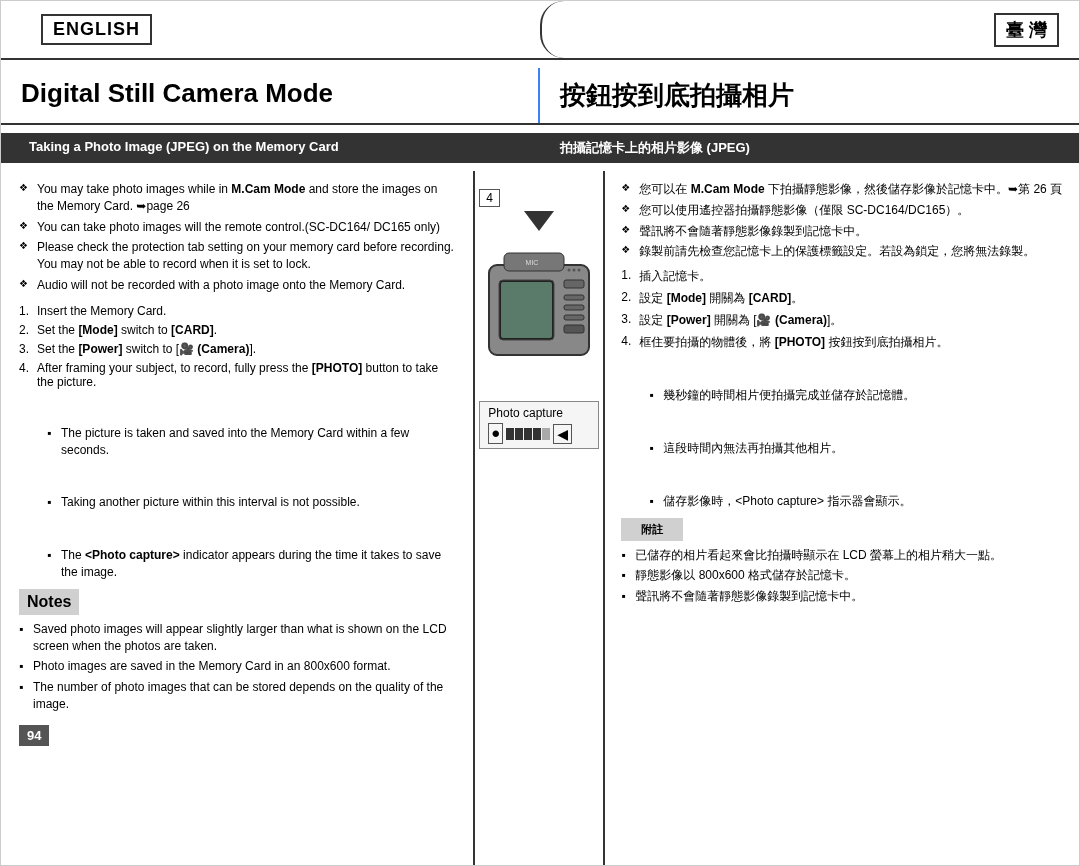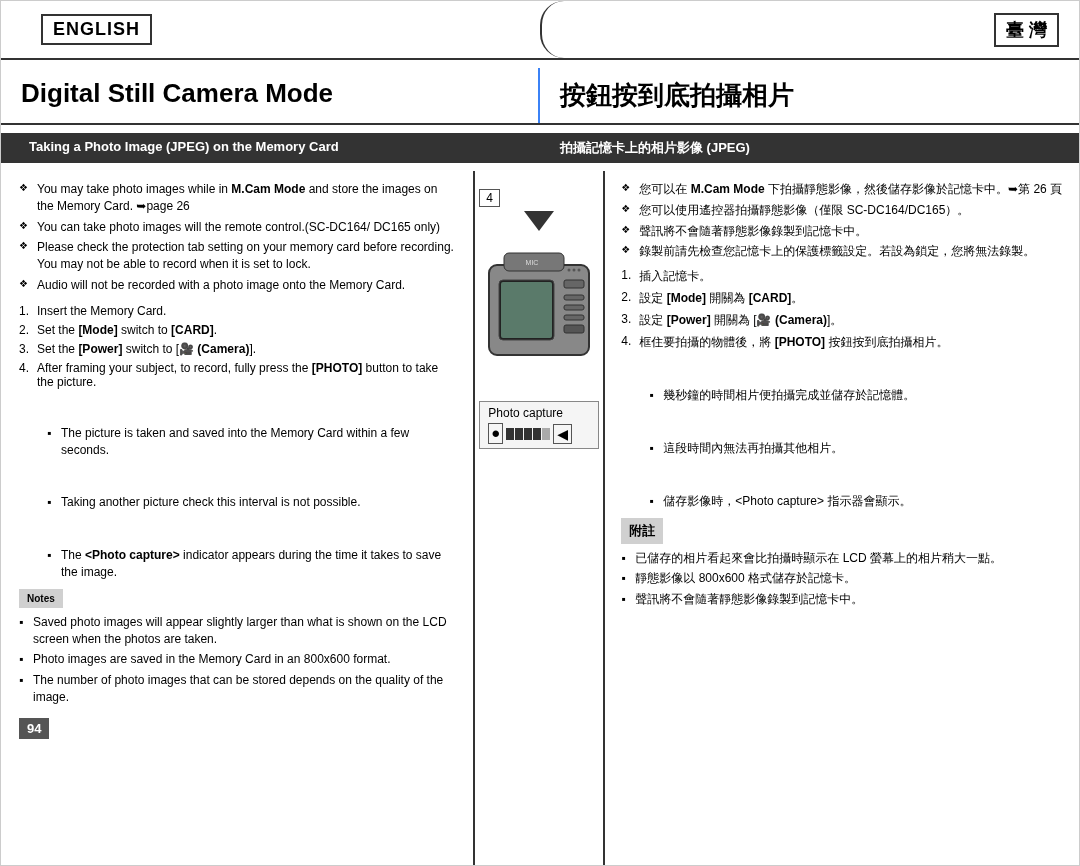--- a/index.html
+++ b/index.html
@@ -131,21 +131,21 @@
     .sub-bullet-list li::before {
       content: "▪";
       position: absolute;
       left: 0;
     }
     .notes-box {
       background: #d0d0d0;
       padding: 4px 8px;
       margin-bottom: 6px;
       font-weight: bold;
-      font-size: 10px;
+      font-size: 16px;
       display: inline-block;
     }
     .notes-content {
       list-style: none;
       margin-bottom: 8px;
     }
     .notes-content li {
       padding-left: 14px;
       position: relative;
       margin-bottom: 4px;
@@ -178,24 +178,24 @@
       line-height: 1.4;
     }
     .right-bullet li::before {
       content: "❖";
       position: absolute;
       left: 0;
       font-size: 10px;
     }
     .fuchuu-box {
       background: #d0d0d0;
-      padding: 4px 8px;
+      padding: 4px 20px;
       margin-bottom: 6px;
       font-weight: bold;
-      font-size: 13px;
+      font-size: 11px;
       display: inline-block;
     }
     .right-sub-list {
       list-style: none;
       margin-bottom: 6px;
     }
     .right-sub-list li {
       padding-left: 14px;
       position: relative;
       margin-bottom: 4px;
@@ -274,21 +274,21 @@
       </ul>
 
       <ol style="list-style:none; margin-bottom:8px;">
         <li style="font-size:12px; margin-bottom:5px; padding-left:18px; position:relative;"><span style="position:absolute;left:0;">1.</span> Insert the Memory Card.</li>
         <li style="font-size:12px; margin-bottom:5px; padding-left:18px; position:relative;"><span style="position:absolute;left:0;">2.</span> Set the <b>[Mode]</b> switch to <b>[CARD]</b>.</li>
         <li style="font-size:12px; margin-bottom:5px; padding-left:18px; position:relative;"><span style="position:absolute;left:0;">3.</span> Set the <b>[Power]</b> switch to [<b>🎥 (Camera)</b>].</li>
         <li style="font-size:12px; margin-bottom:5px; padding-left:18px; position:relative;">
           <span style="position:absolute;left:0;">4.</span> After framing your subject, to record, fully press the <b>[PHOTO]</b> button to take the picture.
           <ul class="sub-bullet-list">
             <li>The picture is taken and saved into the Memory Card within a few seconds.</li>
-            <li>Taking another picture check this interval is not possible.</li>
+            <li>Taking another picture within this interval is not possible.</li>
             <li>The <b>&lt;Photo capture&gt;</b> indicator appears during the time it takes to save the image.</li>
           </ul>
         </li>
       </ol>
 
       <div>
         <div class="notes-box">Notes</div>
         <ul class="notes-content">
           <li>Saved photo images will appear slightly larger than what is shown on the LCD screen when the photos are taken.</li>
           <li>Photo images are saved in the Memory Card in an 800x600 format.</li>

